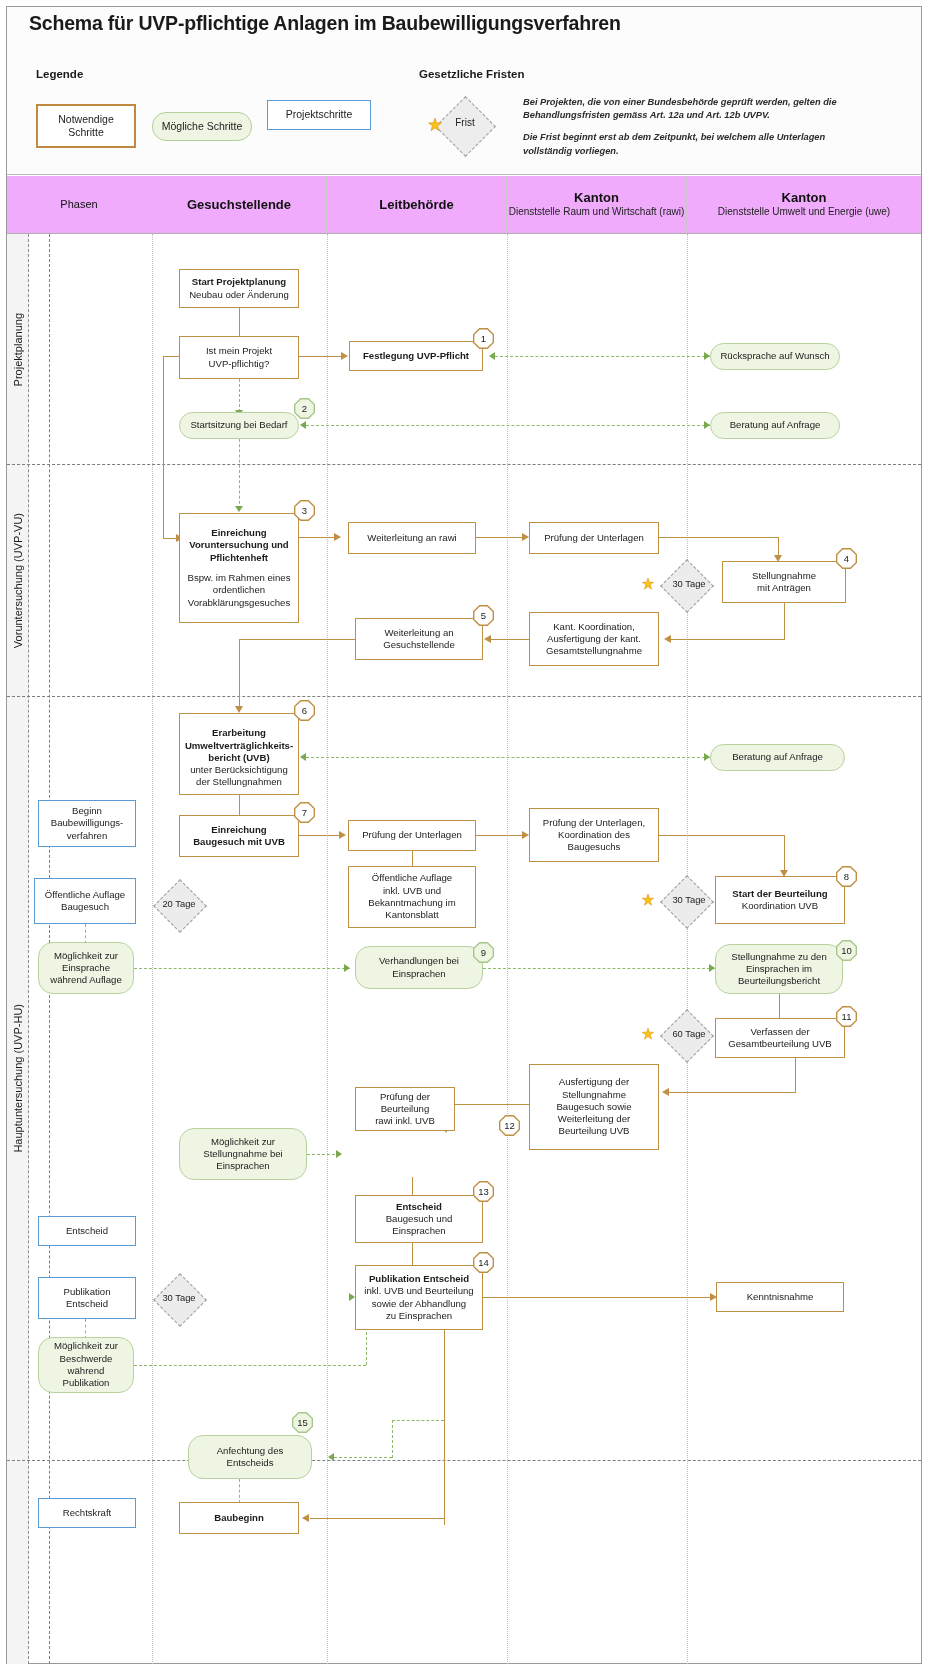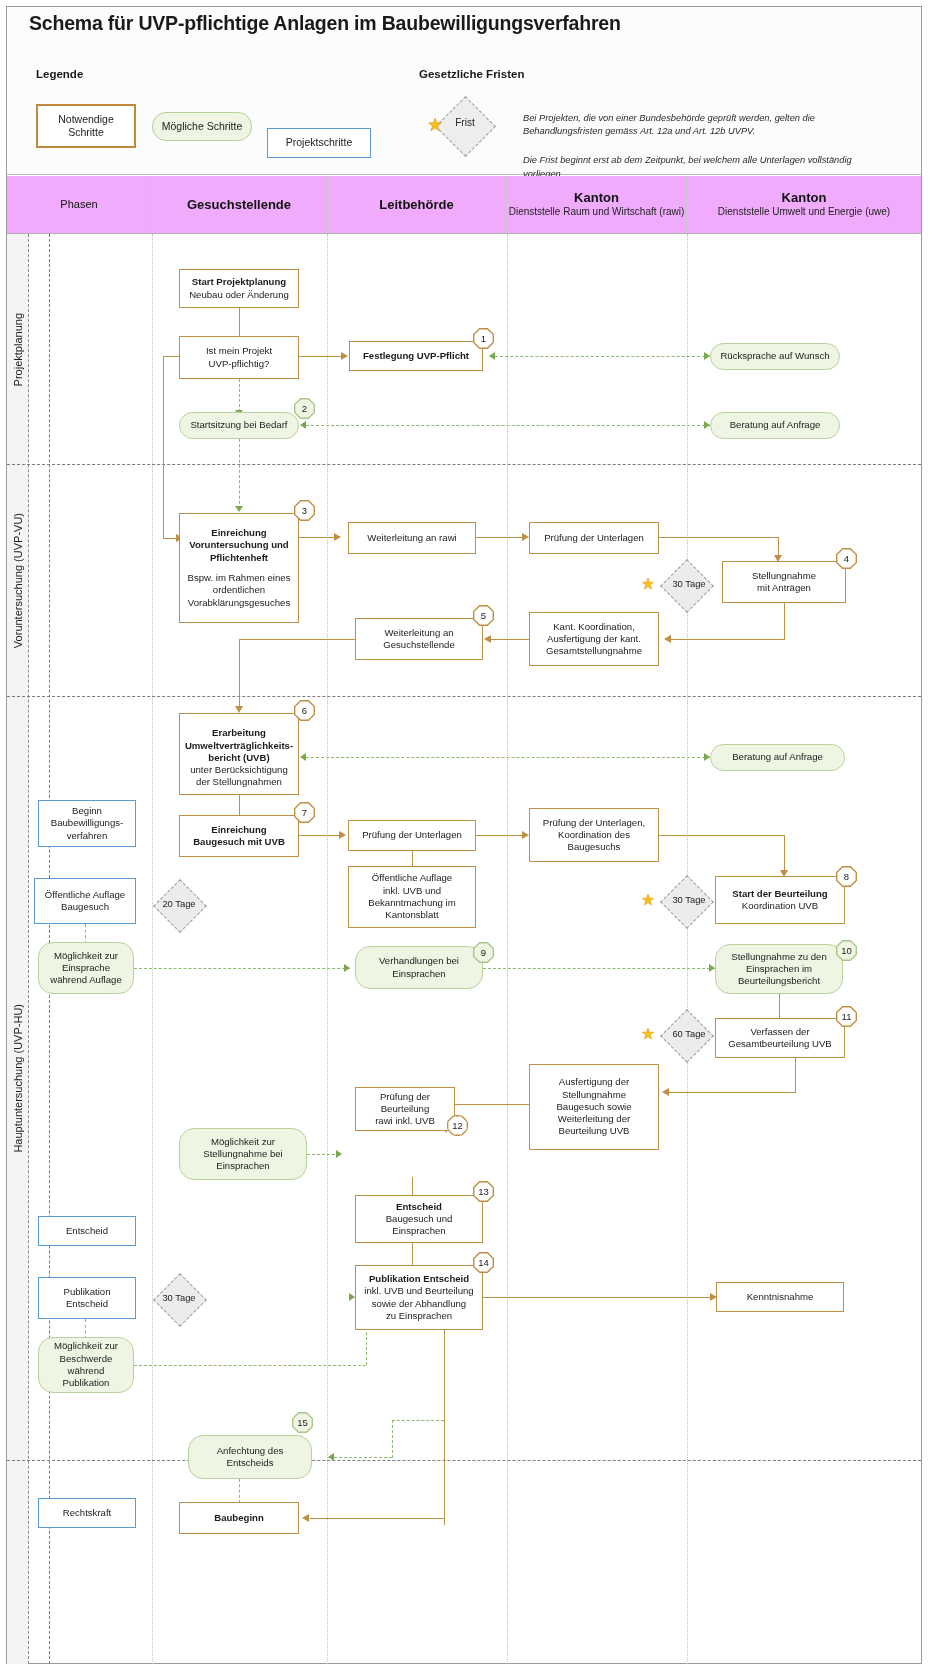--- a/index.html
+++ b/index.html
@@ -11,29 +11,29 @@
   
   .legend-panel{position:absolute;left:7px;top:7px;width:914px;height:168px;background:#fcfcfc;border-bottom:1px solid #b9b9b9;box-sizing:border-box;}
   .doc-title{position:absolute;left:29px;top:12px;font-size:19.5px;font-weight:bold;color:#1a1a1a;letter-spacing:-0.2px;}
   .legend-h{position:absolute;font-size:11.5px;font-weight:bold;color:#1a1a1a;}
   .lg-h1{left:36px;top:68px;}
   .lg-h2{left:419px;top:68px;}
 
   .lg-box{position:absolute;display:flex;align-items:center;justify-content:center;text-align:center;font-size:10.5px;color:#222;line-height:1.25;box-sizing:border-box;}
   .lg-need{left:36px;top:104px;width:100px;height:44px;border:2px solid #c08a3e;background:#fff;}
   .lg-pos{left:152px;top:112px;width:100px;height:29px;border:1.5px solid #b5cf9a;background:#eef5e3;border-radius:14px;}
-  .lg-proj{left:267px;top:128px;width:104px;height:30px;border:1.8px solid #5b9bd5;background:#fff;justify-content:center;}
+  .lg-proj{left:267px;top:100px;width:104px;height:30px;border:1.8px solid #5b9bd5;background:#fff;justify-content:center;}
 
   .frist-diamond{position:absolute;left:424px;top:97px;width:82px;height:58px;}
   .frist-diamond .dshape{position:absolute;left:11px;top:0;width:41px;height:41px;border:1.4px dashed #9c9c9c;background:#ededed;transform:rotate(45deg);top:8px;left:20px;}
   .frist-label{position:absolute;left:0;top:20px;width:82px;text-align:center;font-size:10px;color:#222;}
   .star{position:absolute;left:2px;top:20px;width:18px;height:18px;}
 
   .frist-text{position:absolute;left:523px;top:96px;width:330px;font-style:italic;font-size:9.3px;color:#2b2b2b;line-height:1.42;}
-  .frist-text p{margin:16px 0 9px 0;}
+  .frist-text p{margin:0 0 9px 0;font-weight:bold;}
 
   
   .lane-head{position:absolute;top:176px;height:58px;background:#f0abfc;border-right:1px solid #c8c8c8;box-sizing:border-box;display:flex;flex-direction:column;align-items:center;justify-content:center;text-align:center;border-bottom:1px solid #b0b0b0;}
   .lane-head .t1{font-size:13px;font-weight:bold;color:#111;line-height:1.2;}
   .lane-head .t1.thin{font-weight:normal;font-size:11px;}
   .lane-head .t2{font-size:10px;color:#222;line-height:1.25;}
 
   
   .phase-col{position:absolute;left:7px;width:22px;background:#f4f4f4;border-right:1px dashed #8c8c8c;box-sizing:border-box;}
   .phase-lbl{position:absolute;left:7px;width:22px;display:flex;align-items:center;justify-content:center;}
@@ -418,21 +418,21 @@
   <div class="node n-opt" style="left:179px;top:1128px;width:128px;height:52px;">
     <span class="nl">Möglichkeit zur<br>Stellungnahme bei<br>Einsprachen</span>
   </div>
 
   <div class="ln h-dash" style="left:307px;top:1154px;width:33px;"></div>
   <div class="arrow ar-r-g" style="left:336px;top:1150px;"></div>
 
   <div class="node n-req" style="left:355px;top:1087px;width:100px;height:44px;">
     <span class="nl">Prüfung der Beurteilung<br>rawi inkl. UVB</span>
   </div>
-  <div class="badge badge-req" style="left:447px;top:1115px;border-radius:9px;">
+  <div class="badge badge-req" style="left:499px;top:1115px;">
       <i></i>
       <span>12</span>
     </div>
 
   <div class="ln v-solid" style="left:412px;top:1177px;height:20px;"></div>
 
   <div class="node n-req" style="left:355px;top:1195px;width:128px;height:48px;">
     <b class="nl">Entscheid</b>
     <span class="nl">Baugesuch und<br>Einsprachen</span>
   </div>

